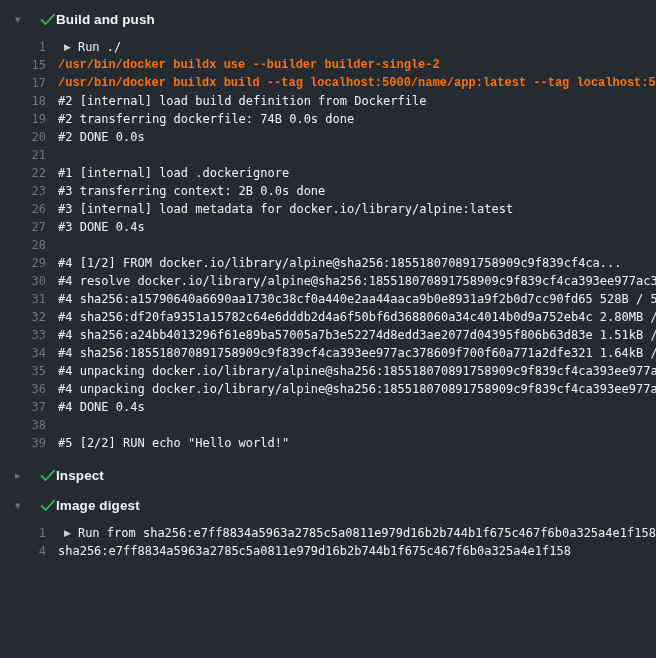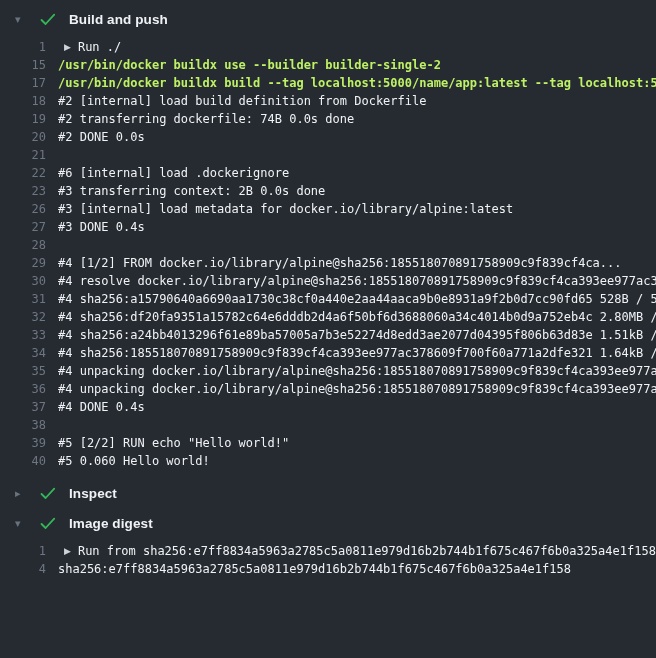--- a/index.html
+++ b/index.html
@@ -12,35 +12,35 @@
   .section-header{
     display:flex;align-items:center;height:30px;padding-left:15px;
     cursor:pointer;
   }
   .twisty{
     width:12px;flex:none;color:#6a737d;font-size:11px;line-height:1;
     font-family:"DejaVu Sans",sans-serif;
   }
   .check{flex:none;margin-left:13px;width:16px;height:13px;display:flex;align-items:center;}
   .section-title{
-    margin-left:13px;color:#f0f3f6;
+    color:#f0f3f6;
     font-family:"Liberation Sans","DejaVu Sans",sans-serif;
     font-size:13.5px;font-weight:600;letter-spacing:.1px;
   }
   .lines{padding:4px 0 8px 0;}
   .line{display:flex;height:18px;line-height:18px;font-size:12px;white-space:pre;}
   .num{
     flex:none;width:46px;text-align:right;color:#6e7681;
     -webkit-user-select:none;user-select:none;cursor:pointer;
   }
   .content{
     flex:1;margin-left:12px;color:#f0f3f6;overflow:hidden;white-space:pre;
     display:flex;align-items:center;
   }
-  .content.command{color:#bef264;font-weight:700;}
+  .content.command{color:#f97316;font-weight:700;font-family:Liberation Mono, monospace;}
   .group-arrow{
     color:#cdd2d8;font-size:9px;margin:0 7px 0 6px;
     font-family:"DejaVu Sans",sans-serif;flex:none;
   }
   .line-icon{flex:none;margin-right:7px;display:inline-flex;align-items:center;}
   .txt{flex:none;}
 </style>
 </head>
 <body>
 
@@ -88,21 +88,21 @@
     <span class="content"><span class="txt">#2 DONE 0.0s</span></span>
   </div>
 
   <div class="line">
     <span class="num">21</span>
     <span class="content"><span class="txt"></span></span>
   </div>
 
   <div class="line">
     <span class="num">22</span>
-    <span class="content"><span class="txt">#6 [internal] load .dockerignore</span></span>
+    <span class="content"><span class="txt">#1 [internal] load .dockerignore</span></span>
   </div>
 
   <div class="line">
     <span class="num">23</span>
     <span class="content"><span class="txt">#3 transferring context: 2B 0.0s done</span></span>
   </div>
 
 
 
   <div class="line">
@@ -168,24 +168,20 @@
   <div class="line">
     <span class="num">38</span>
     <span class="content"><span class="txt"></span></span>
   </div>
 
   <div class="line">
     <span class="num">39</span>
     <span class="content"><span class="txt">#5 [2/2] RUN echo "Hello world!"</span></span>
   </div>
 
-  <div class="line">
-    <span class="num">40</span>
-    <span class="content"><span class="txt">#5 0.060 Hello world!</span></span>
-  </div>
 </div>
   </section>
 
   <section class="section">
     <div class="section-header">
       <span class="twisty">▸</span>
       <span class="check">
           <svg width="16" height="13" viewBox="0 0 16 13">
             <path d="M1.5 7 L5.6 11 L14.2 1.6" fill="none" stroke="#34b857" stroke-width="1.8" stroke-linecap="round" stroke-linejoin="round"></path>
           </svg>

